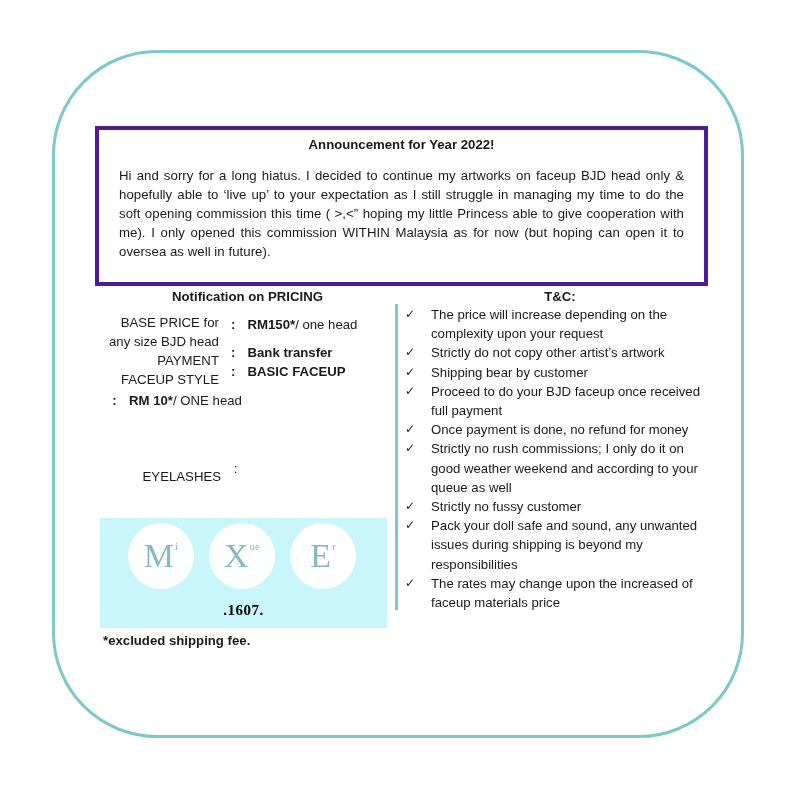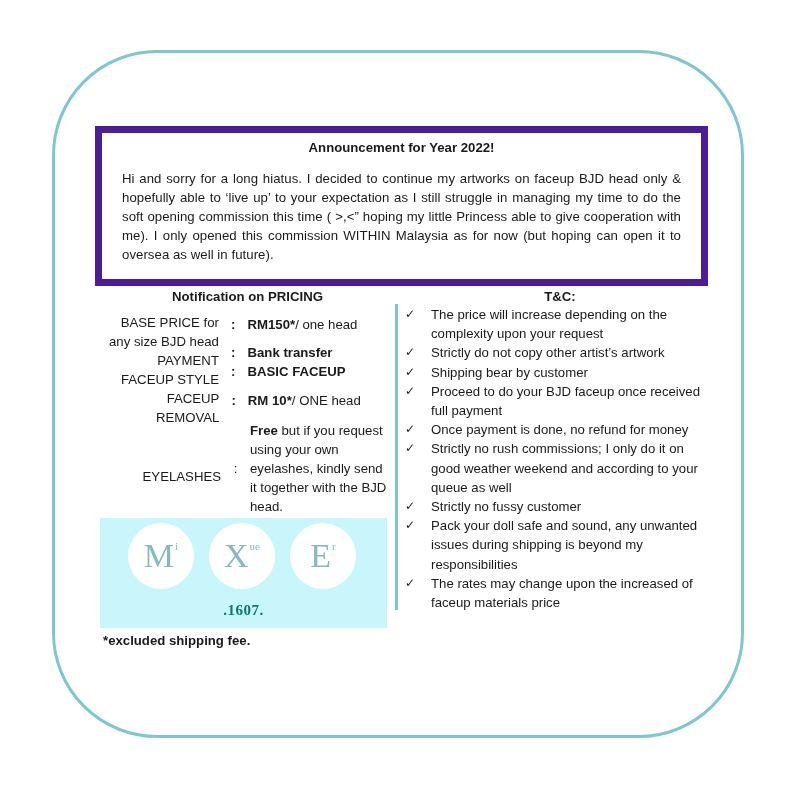--- a/index.html
+++ b/index.html
@@ -1,41 +1,41 @@
 <!DOCTYPE html>
 <html><head>
 <meta charset="utf-8">
 <style>
   html, body { margin:0; padding:0; background:#ffffff; }
   body { width:800px; height:800px; position:relative; overflow:hidden;
          font-family:"Liberation Sans", "DejaVu Sans", sans-serif; color:#1a1a1a; }
   .outer { position:absolute; left:52px; top:50px; width:692px; height:688px;
            border:3px solid #7ec8cc; border-radius:105px; box-sizing:border-box; }
   .announce { position:absolute; left:95px; top:126px; width:613px; height:160px;
-              border:7px solid #4c1d95; box-sizing:border-box; padding:6px 8px 0 8px; }
+              border:4px solid #4c1d95; box-sizing:border-box; padding:6px 8px 0 8px; }
   .announce-title { text-align:center; font-weight:bold; font-size:13.2px; line-height:18px; margin:0 0 12px 0; }
   .announce-body { font-size:13.2px; line-height:19px; text-align:justify; text-align-last:left; margin:12px; letter-spacing:0.05px; }
 
   .pricing-title { position:absolute; left:105px; top:288px; width:285px; text-align:center;
                    font-weight:bold; font-size:13.2px; line-height:17px; }
   .pricing { position:absolute; left:100px; top:305px; width:290px; font-size:13.2px; }
   .prow { display:flex; align-items:center; }
   .plabel { width:121px; text-align:right; line-height:19px;margin-top:16px; }
   .pcolon { width:29px; text-align:center; font-weight:bold; line-height:19px; }
   .pvalue { width:145px; line-height:19px; }
   .b { font-weight:bold; }
 
   .logo { position:absolute; left:100px; top:518px; width:287px; height:110px; background:#c9f6fa; }
   .circle { position:absolute; top:5px; width:66px; height:66px; border-radius:50%; background:#ffffff;
             display:flex; align-items:center; justify-content:center;
             font-family:"Liberation Serif","DejaVu Serif",serif; color:#86b9c2; }
   .circle .big { font-size:34px; line-height:1; }
   .circle .sup { font-size:11px; position:relative; top:-10px; margin-left:1px; }
   .logo-num { position:absolute; left:0; width:100%; top:84px; text-align:center;
-              font-family:"Liberation Serif","DejaVu Serif",serif; font-weight:bold; font-size:15px; color:#0f766e; letter-spacing:0.5px; }
+              font-family:"Liberation Serif","DejaVu Serif",serif; font-weight:bold; font-size:15px; color:#000000; letter-spacing:0.5px; }
 
   .footnote { position:absolute; left:103px; top:632px; font-weight:bold; font-size:13.2px; line-height:18px; }
 
   .divider { position:absolute; left:395px; top:304px; width:3px; height:306px; background:#7ec8cc; }
   .tc-title { position:absolute; left:400px; top:288px; width:320px; text-align:center; font-weight:bold; font-size:13.2px; line-height:17px; }
   .tc-list { position:absolute; left:402px; top:305px; width:310px; margin:0; padding:0; list-style:none; font-size:13.2px; }
   .tc-item { display:flex; line-height:19.2px; }
   .tc-check { width:29px; flex:none; font-size:12px; padding-left:3px; box-sizing:border-box; }
   .tc-text { flex:1; }
 </style>
@@ -60,28 +60,26 @@
     <div class="plabel">PAYMENT</div>
     <div class="pcolon">:</div>
     <div class="pvalue b">Bank transfer</div>
   </div>
   <div class="prow" style="height:19px;">
     <div class="plabel">FACEUP STYLE</div>
     <div class="pcolon">:</div>
     <div class="pvalue b">BASIC FACEUP</div>
   </div>
   <div class="prow" style="height:38px;">
-    <div class="plabel" style="padding-left:40px;box-sizing:border-box;">FACEUP REMOVAL</div>
     <div class="pcolon">:</div>
     <div class="pvalue"><span class="b">RM 10*</span><span>/ ONE head</span></div>
   </div>
   <div class="prow" style="height:98px;">
     <div class="plabel">EYELASHES</div>
     <div class="pcolon" style="font-weight:normal;">:</div>
-    <div class="pvalue" style="width:140px;"><span class="b">Free</span><span> but if you request using your own eyelashes, kindly send it together with the BJD head.</span></div>
   </div>
 </div>
 
 <div class="logo">
   <div class="circle" style="left:28px;">
     <span class="big">M</span>
       <span class="sup">i</span>
   </div>
   <div class="circle" style="left:109px;">
     <span class="big">X</span>

